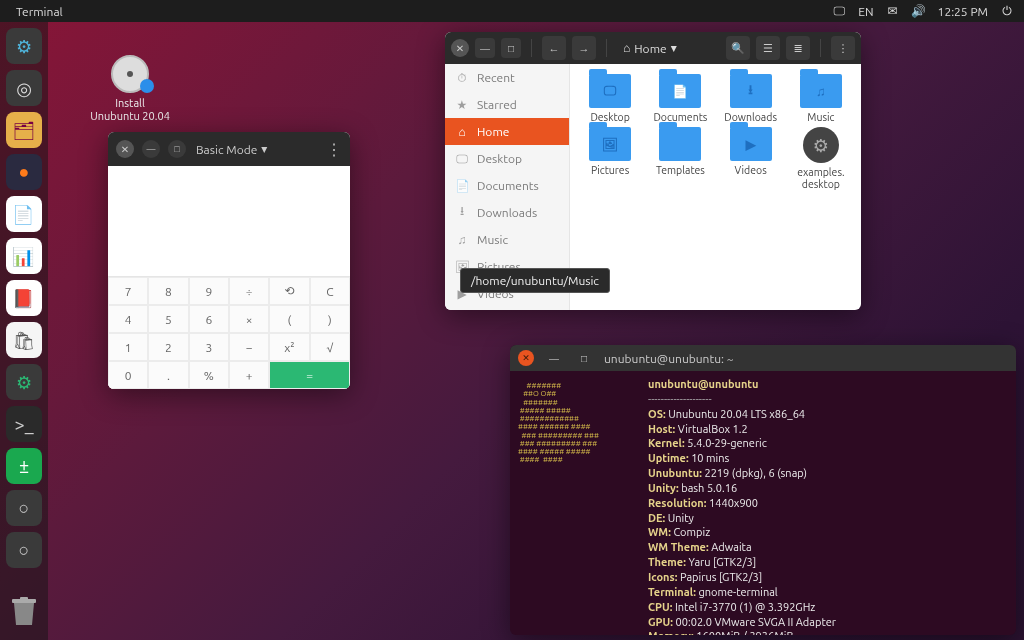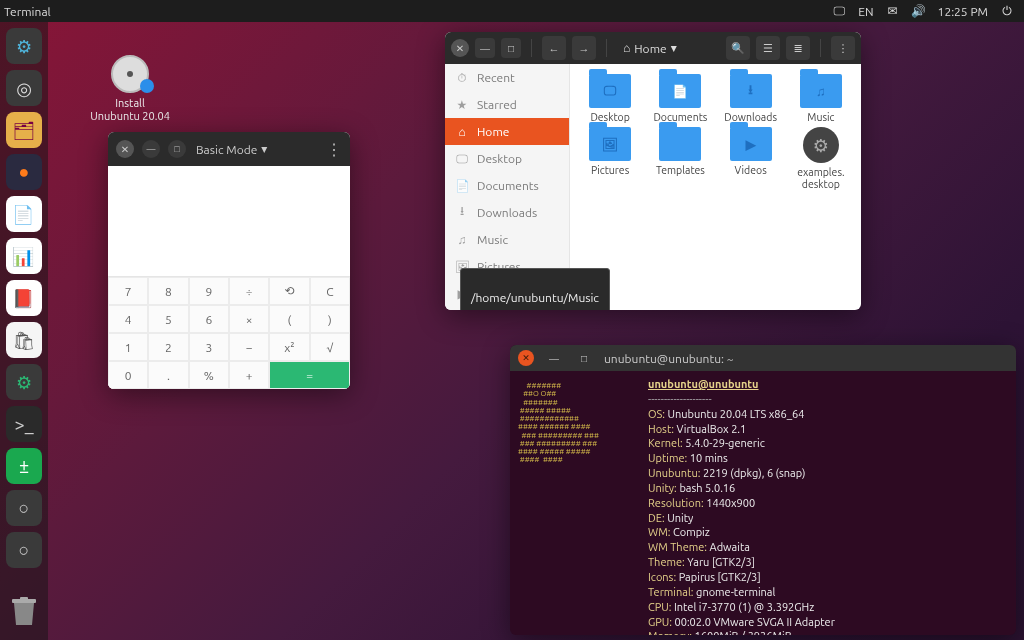--- a/index.html
+++ b/index.html
@@ -2,21 +2,21 @@
 <html><head>
 <meta charset="utf-8">
 <style>
 * { margin: 0; padding: 0; box-sizing: border-box; font-family: Ubuntu, 'Segoe UI', sans-serif; }
 body {
   width: 1024px; height: 640px; overflow: hidden; position: relative;
   background: linear-gradient(135deg, #8a1537 0%, #5c1a3c 35%, #451a3e 55%, #2d1335 80%, #2a1230 100%);
 }
 
 .topbar { position: absolute; top: 0; left: 0; right: 0; height: 22px; background: #1d1d1d; color: #ddd; display: flex; align-items: center; font-size: 12px; z-index: 100; }
-.topbar .left { padding-left: 4px; flex: 1; }
+.topbar .left { padding-left: 16px; flex: 1; }
 .topbar .right { display: flex; gap: 12px; align-items: center; padding-right: 10px; }
 .topbar .ic { width: 14px; height: 14px; display: inline-flex; align-items: center; justify-content: center; }
 
 
 .dock { position: absolute; left: 0; top: 22px; bottom: 0; width: 48px; background: rgba(20,20,20,0.5); display: flex; flex-direction: column; align-items: center; padding-top: 6px; gap: 6px; z-index: 50; }
 .dock .dock-item { width: 36px; height: 36px; border-radius: 8px; display: flex; align-items: center; justify-content: center; font-size: 18px; cursor: pointer; }
 .dock-spacer { flex: 1; }
 .trash { width: 36px; height: 36px; margin-bottom: 10px; display:flex; align-items:center; justify-content:center; }
 
 
@@ -54,33 +54,33 @@
 .sb-item { height:27px; display:flex; align-items:center; gap:8px; padding:0 10px; cursor:pointer; }
 .sb-item.selected { background:#e95420; color:#fff; }
 .sb-ic { width:14px; text-align:center; opacity:0.7; }
 .sb-item.selected .sb-ic { opacity:1; }
 .files-grid { flex:1; padding:10px 6px; display:grid; grid-template-columns: repeat(4, 1fr); gap:4px 2px; align-content:start; position:relative; }
 .folder { display:flex; flex-direction:column; align-items:center; font-size:10.5px; color:#444; cursor:pointer; }
 .folder-ic { width:42px; height:34px; background:#3a9bf0; border-radius:2px; position:relative; margin-bottom:3px; }
 .folder-ic::before { content:""; position:absolute; left:0; top:-5px; width:18px; height:6px; background:#3a9bf0; border-radius:2px 2px 0 0; }
 .folder-glyph { position:absolute; inset:0; display:flex; align-items:center; justify-content:center; color:#1e6fc0; font-size:13px; font-weight:bold; }
 .examples-ic { width:36px; height:36px; border-radius:50%; background:#444; display:flex; align-items:center; justify-content:center; color:#aaa; font-size:18px; margin-bottom:3px; }
-.tooltip { position:absolute; left:15px; top:236px; background:#2a2a2a; color:#eee; padding:22px 10px; font-size:12px; border-radius:3px; border:1px solid #555; z-index:5; }
+.tooltip { position:absolute; left:15px; top:236px; background:#2a2a2a; color:#eee; padding:5px 10px; font-size:12px; border-radius:3px; border:1px solid #555; z-index:5; }
 
 
 .term { left: 510px; top: 345px; width: 506px; height: 290px; background:#2d0a22; display:flex; flex-direction:column; font-family: 'Ubuntu Mono', Consolas, monospace; }
 .term-header { height: 26px; background:#333; display:flex; align-items:center; padding:0 8px; gap:10px; }
 .term-title { color:#ccc; font-size:12px; font-family: Ubuntu, sans-serif; }
 .term-close { width:16px; height:16px; border-radius:50%; background:#e95420; display:flex; align-items:center; justify-content:center; color:#3a1a0a; font-size:9px; cursor:pointer; }
 .term-body { flex:1; padding:6px 8px; color:#ddd; font-size:11px; line-height:1.35; white-space:pre; overflow:hidden; display:flex; }
 .term-logo { width: 130px; color:#d2b84a; font-size:7.5px; line-height:1.1; white-space:pre; padding-top:4px; }
 .term-info { flex:1; }
-.term-info .k { color:#e5d28a; font-weight:normal; }
+.term-info .k { color:#e5d28a; font-weight:bold; }
 .term-info .v { color:#eee; }
-.term-hdr { color:#e5d28a; font-weight:bold;text-decoration:underline; }
+.term-hdr { color:#e5d28a; font-weight:bold; }
 svg { display:block; }
 </style>
 </head>
 <body>
 
 <div class="topbar">
   <div class="left"><span>Terminal</span></div>
   <div class="right">
     <span class="ic">🖵</span>
     <span>EN</span>
@@ -291,21 +291,21 @@
  ############
 #### ###### ####
   ### ######### ###
  ### ######### ###
 #### ##### #####
  ####  ####
 </div>
     <div class="term-info" id="term-info"><span class="term-hdr">unubuntu@unubuntu</span>
 <span style="color:#aaa">--------------------</span>
 <span class="k">OS:</span> <span class="v">Unubuntu 20.04 LTS x86_64</span>
-<span class="k">Host:</span> <span class="v">VirtualBox 2.1</span>
+<span class="k">Host:</span> <span class="v">VirtualBox 1.2</span>
 <span class="k">Kernel:</span> <span class="v">5.4.0-29-generic</span>
 <span class="k">Uptime:</span> <span class="v">10 mins</span>
 <span class="k">Unubuntu:</span> <span class="v">2219 (dpkg), 6 (snap)</span>
 <span class="k">Unity:</span> <span class="v">bash 5.0.16</span>
 <span class="k">Resolution:</span> <span class="v">1440x900</span>
 <span class="k">DE:</span> <span class="v">Unity</span>
 <span class="k">WM:</span> <span class="v">Compiz</span>
 <span class="k">WM Theme:</span> <span class="v">Adwaita</span>
 <span class="k">Theme:</span> <span class="v">Yaru [GTK2/3]</span>
 <span class="k">Icons:</span> <span class="v">Papirus [GTK2/3]</span>

